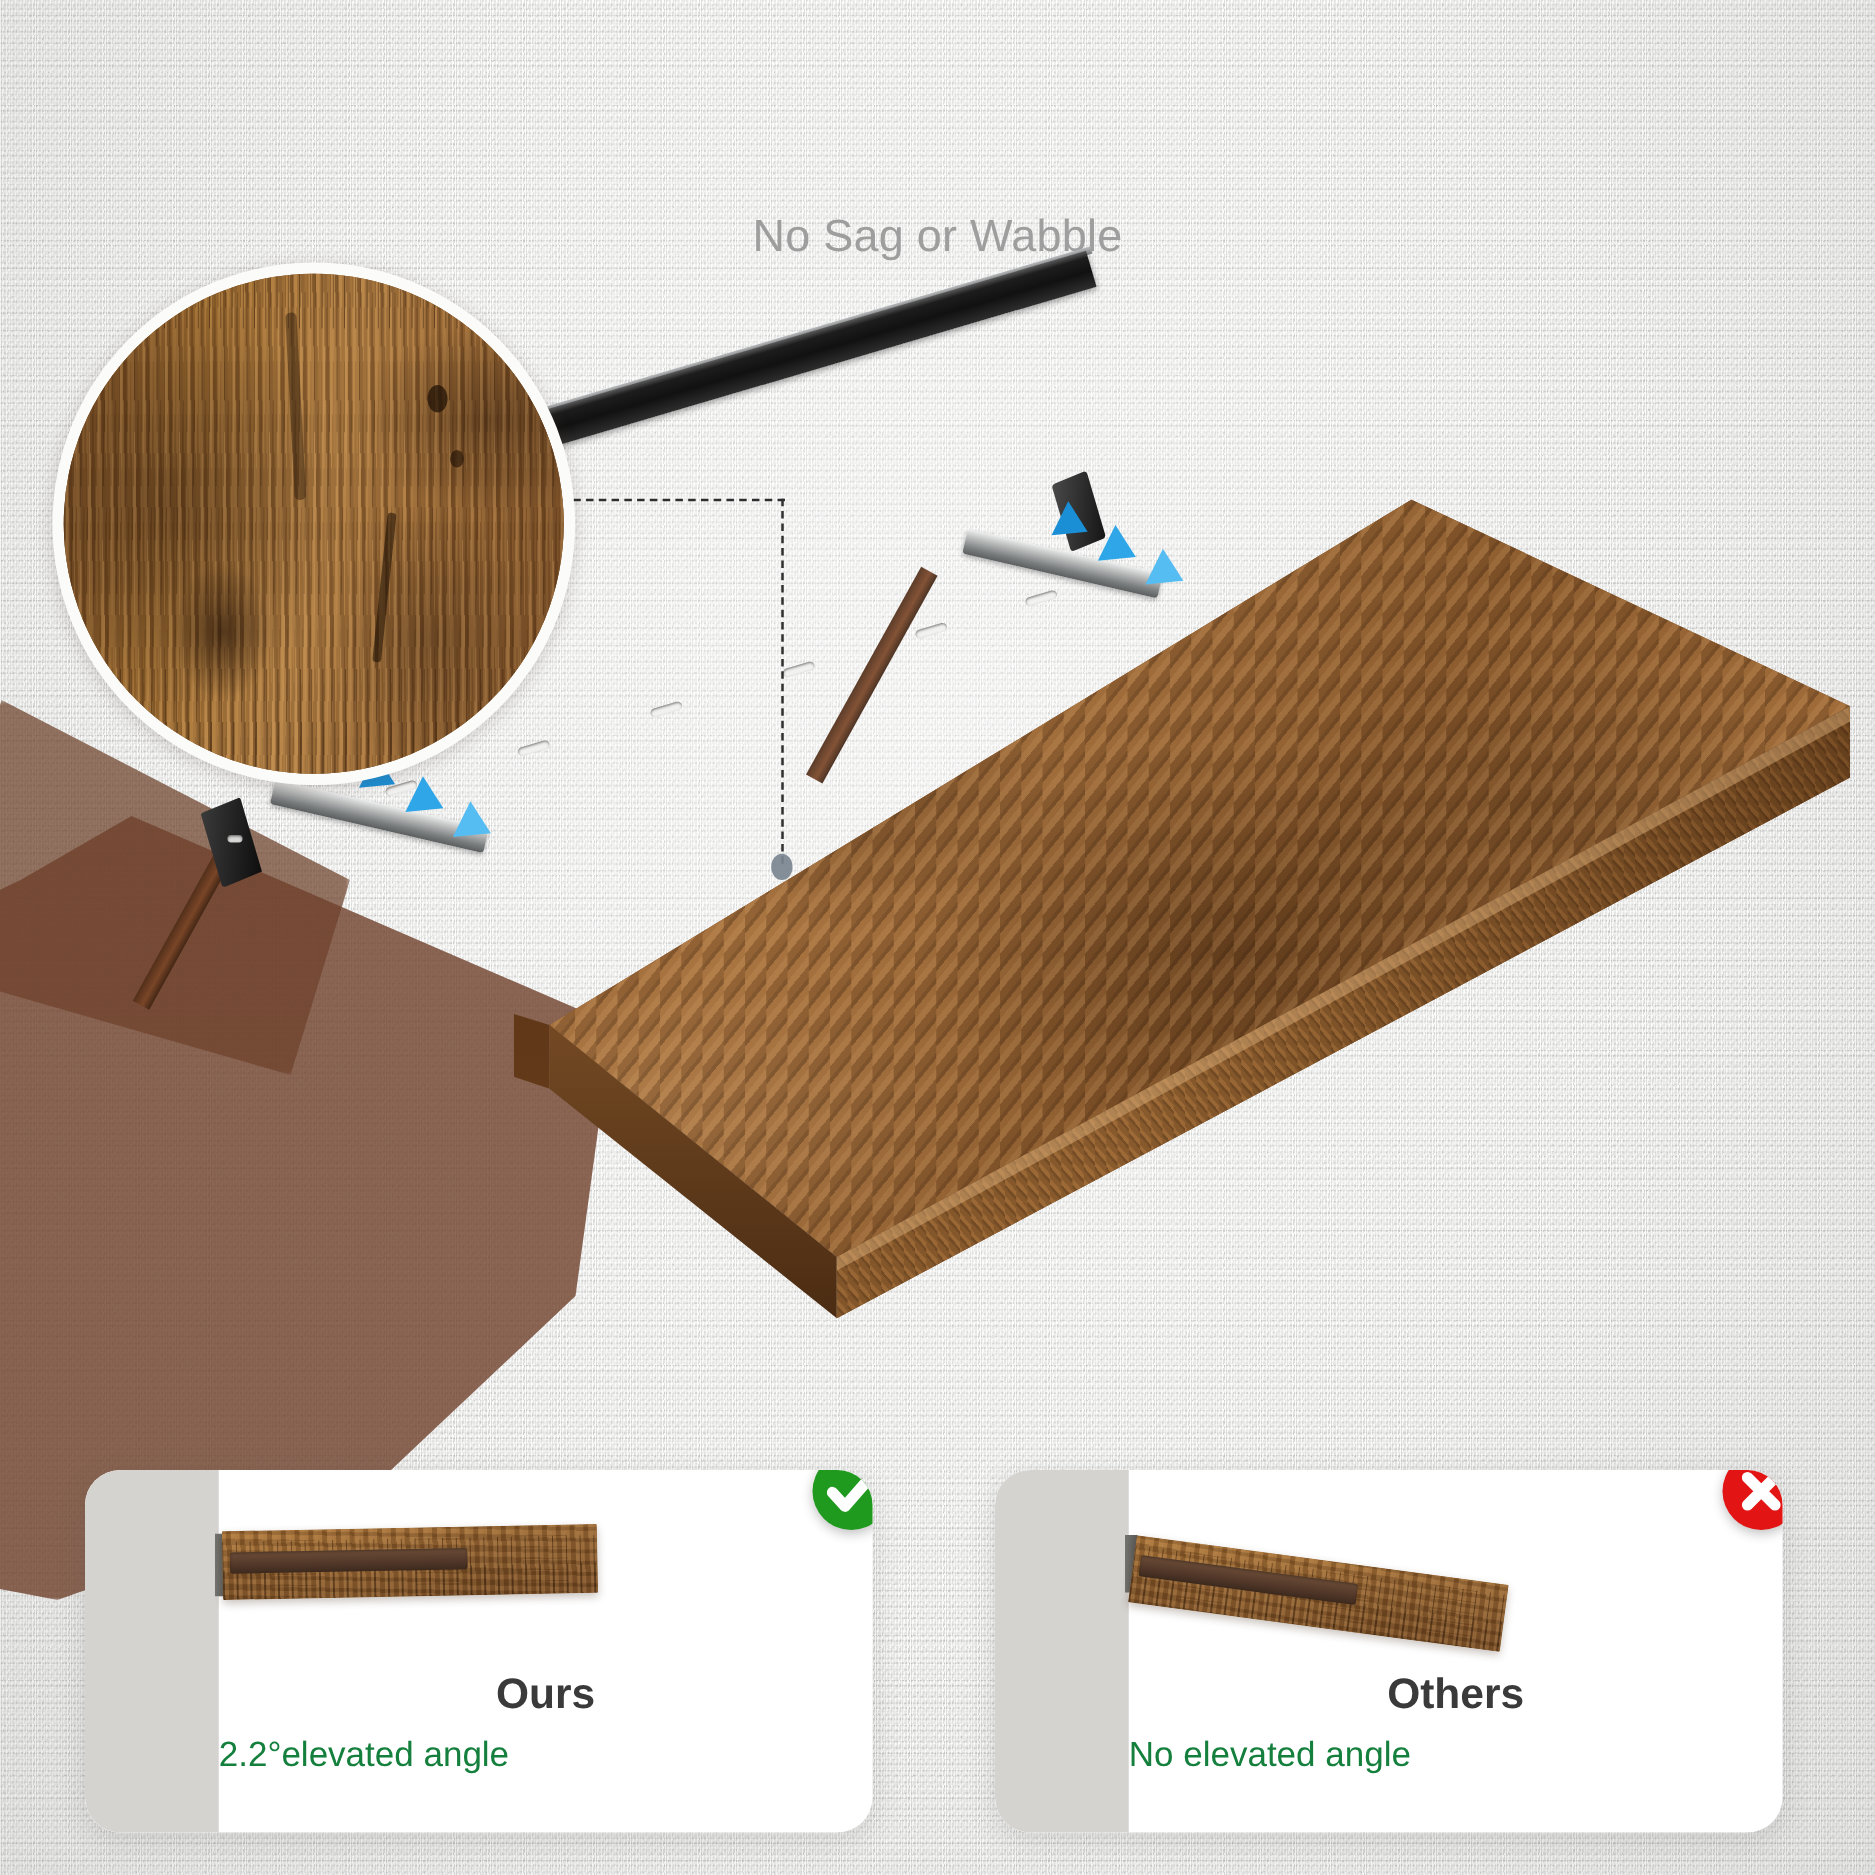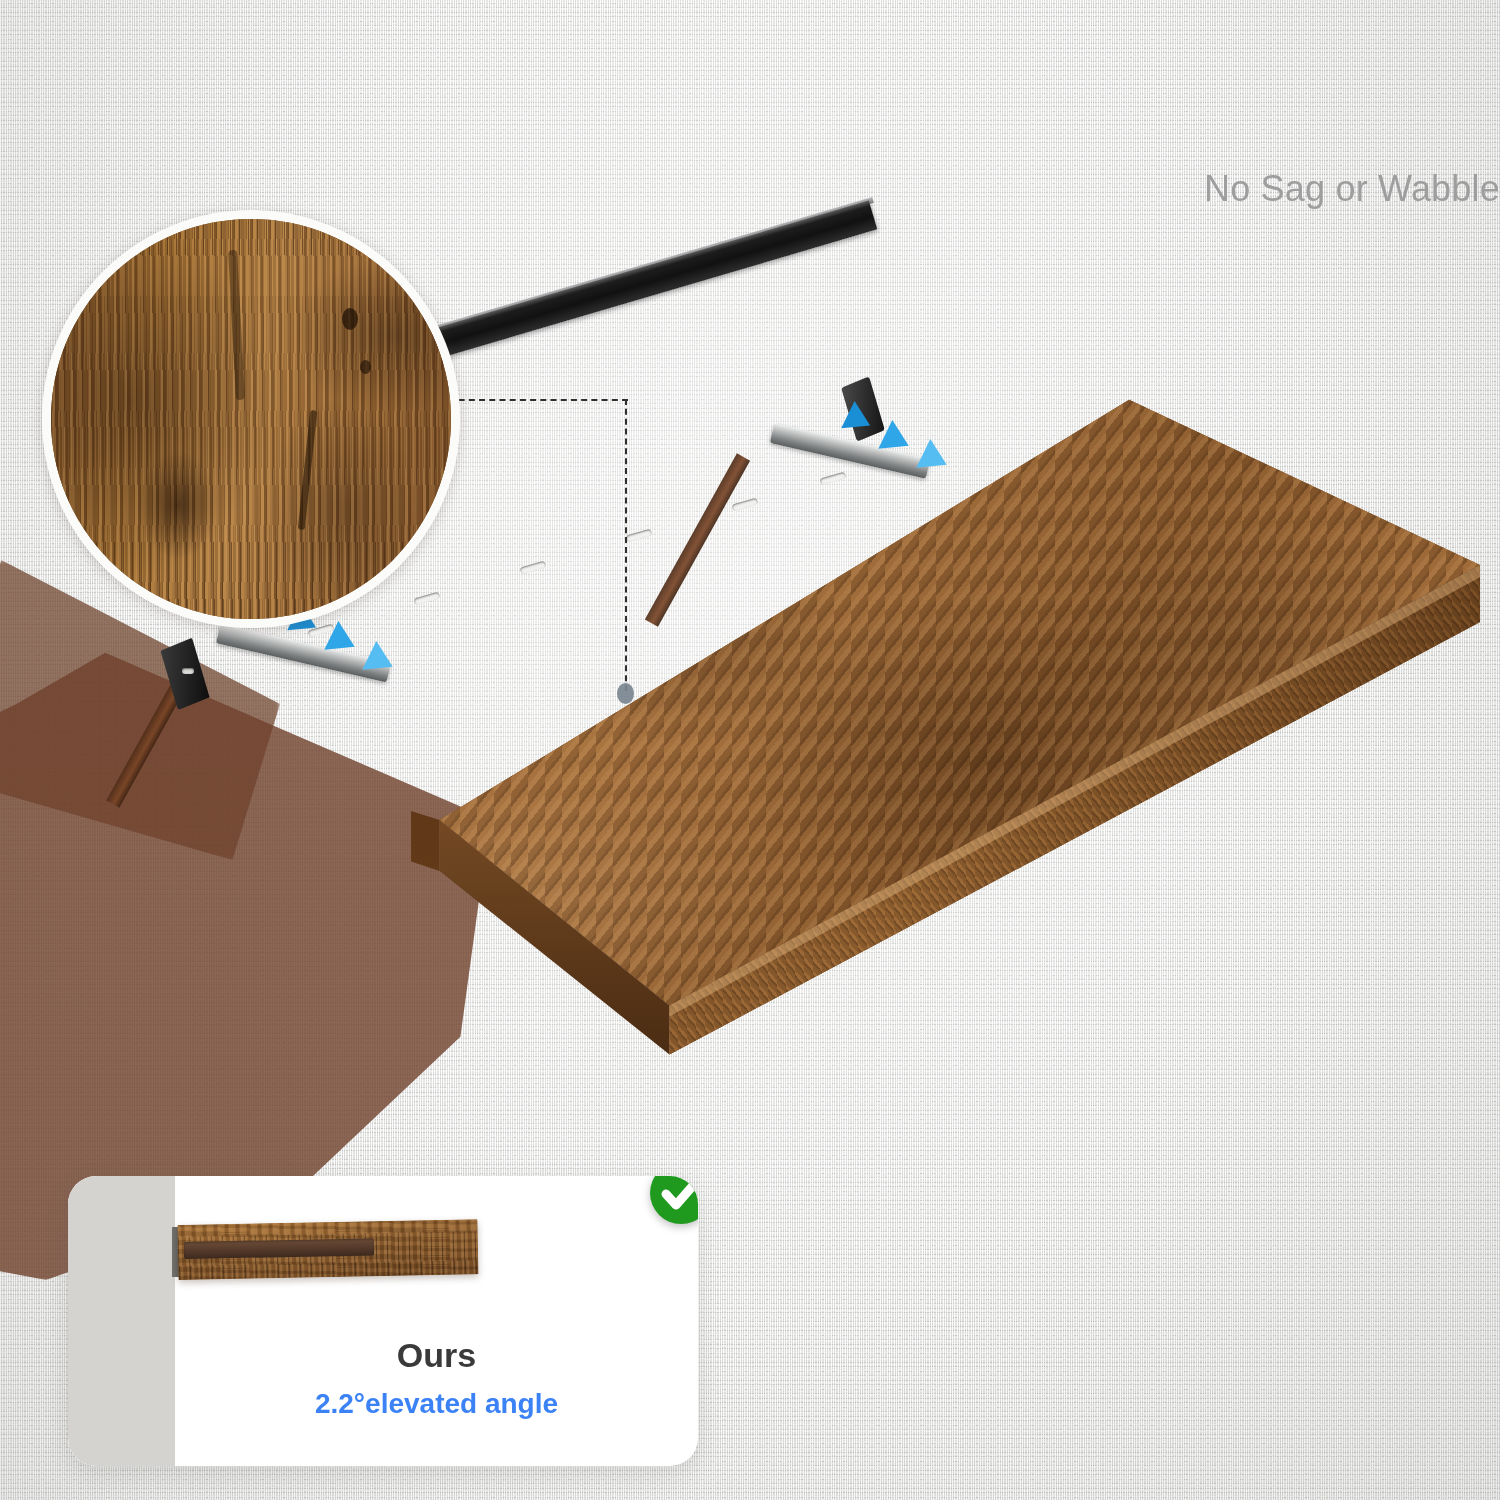--- a/index.html
+++ b/index.html
@@ -26,21 +26,21 @@
     background:radial-gradient(ellipse at 50% 40%, rgba(255,255,255,.35) 0%, rgba(255,255,255,0) 55%, rgba(170,170,168,.22) 100%);
   }
 
   
   .title{
     position:absolute;left:0;right:0;top:74px;text-align:center;
     font-size:51px;font-weight:700;color:#4a4a4a;letter-spacing:-.6px;
     font-stretch:condensed;
   }
   .subtitle{
-    position:absolute;left:0;right:0;top:168px;text-align:right;
+    position:absolute;left:0;right:0;top:168px;text-align:center;
     font-size:36px;font-weight:400;color:#9e9e9e;letter-spacing:.2px;
   }
 
   
   .shelf-shadow{
     position:absolute;left:-250px;top:640px;width:740px;height:640px;
     background:#70422c;opacity:.80;
     clip-path:polygon(0% 30%, 36% 10%, 48% 2%, 100% 28%, 96% 62%, 74% 86%, 40% 100%, 4% 92%);
     filter:blur(1.2px);
   }
@@ -210,22 +210,22 @@
   .card-wall{
     position:absolute;left:0;top:0;width:107px;height:290px;
     background:#d5d3d0;
     border-radius:28px 0 0 28px;
   }
   .mini-label{
     position:absolute;left:107px;right:0;top:160px;text-align:center;
     font-size:34px;font-weight:700;color:#3a3a3a;
   }
   .mini-sub{
-    position:absolute;left:107px;right:0;top:212px;text-align:center;
-    font-size:28px;font-weight:700;color:#3b82f6;
+    position:absolute;left:107px;right:0;top:212px;
+    font-size:28px;font-weight:400;color:#15803d;
   }
 
   
   .mini-shelf{
     position:absolute;
     background-color:#8a5c2c;
     background-image:
       repeating-linear-gradient(88deg,
         rgba(44,24,8,.42) 0 2px,
         rgba(200,150,95,.22) 2px 5px,
@@ -338,14 +338,30 @@
     <div class="mini-label">Ours</div>
     <div class="mini-sub">2.2°elevated angle</div>
 
     <div class="badge ok">
       <svg viewBox="0 0 62 62" width="62" height="62" aria-hidden="true">
         <path d="M16 32 L26 43 L47 19" fill="none" stroke="#ffffff" stroke-width="9" stroke-linecap="round" stroke-linejoin="round"></path>
       </svg>
     </div>
   </div>
 
+  <div class="card right">
+    <div class="card-wall"></div>
+
+    <div class="mini-plate" style="left:104px;top:52px;width:10px;height:46px;"></div>
+    <div class="mini-shelf" style="left:110px;top:52px;width:300px;height:54px;transform:rotate(7.6deg);transform-origin:left center;border-radius:1px;"></div>
+    <div class="mini-rod" style="left:116px;top:68px;width:175px;height:17px;transform:rotate(7.6deg);transform-origin:left center;"></div>
+
+    <div class="mini-label">Others</div>
+    <div class="mini-sub">No elevated angle</div>
+
+    <div class="badge no">
+      <svg viewBox="0 0 62 62" width="62" height="62" aria-hidden="true">
+        <path d="M20 20 L42 42 M42 20 L20 42" fill="none" stroke="#ffffff" stroke-width="9" stroke-linecap="round"></path>
+      </svg>
+    </div>
+  </div>
 
 </div>
 
 </body></html>

